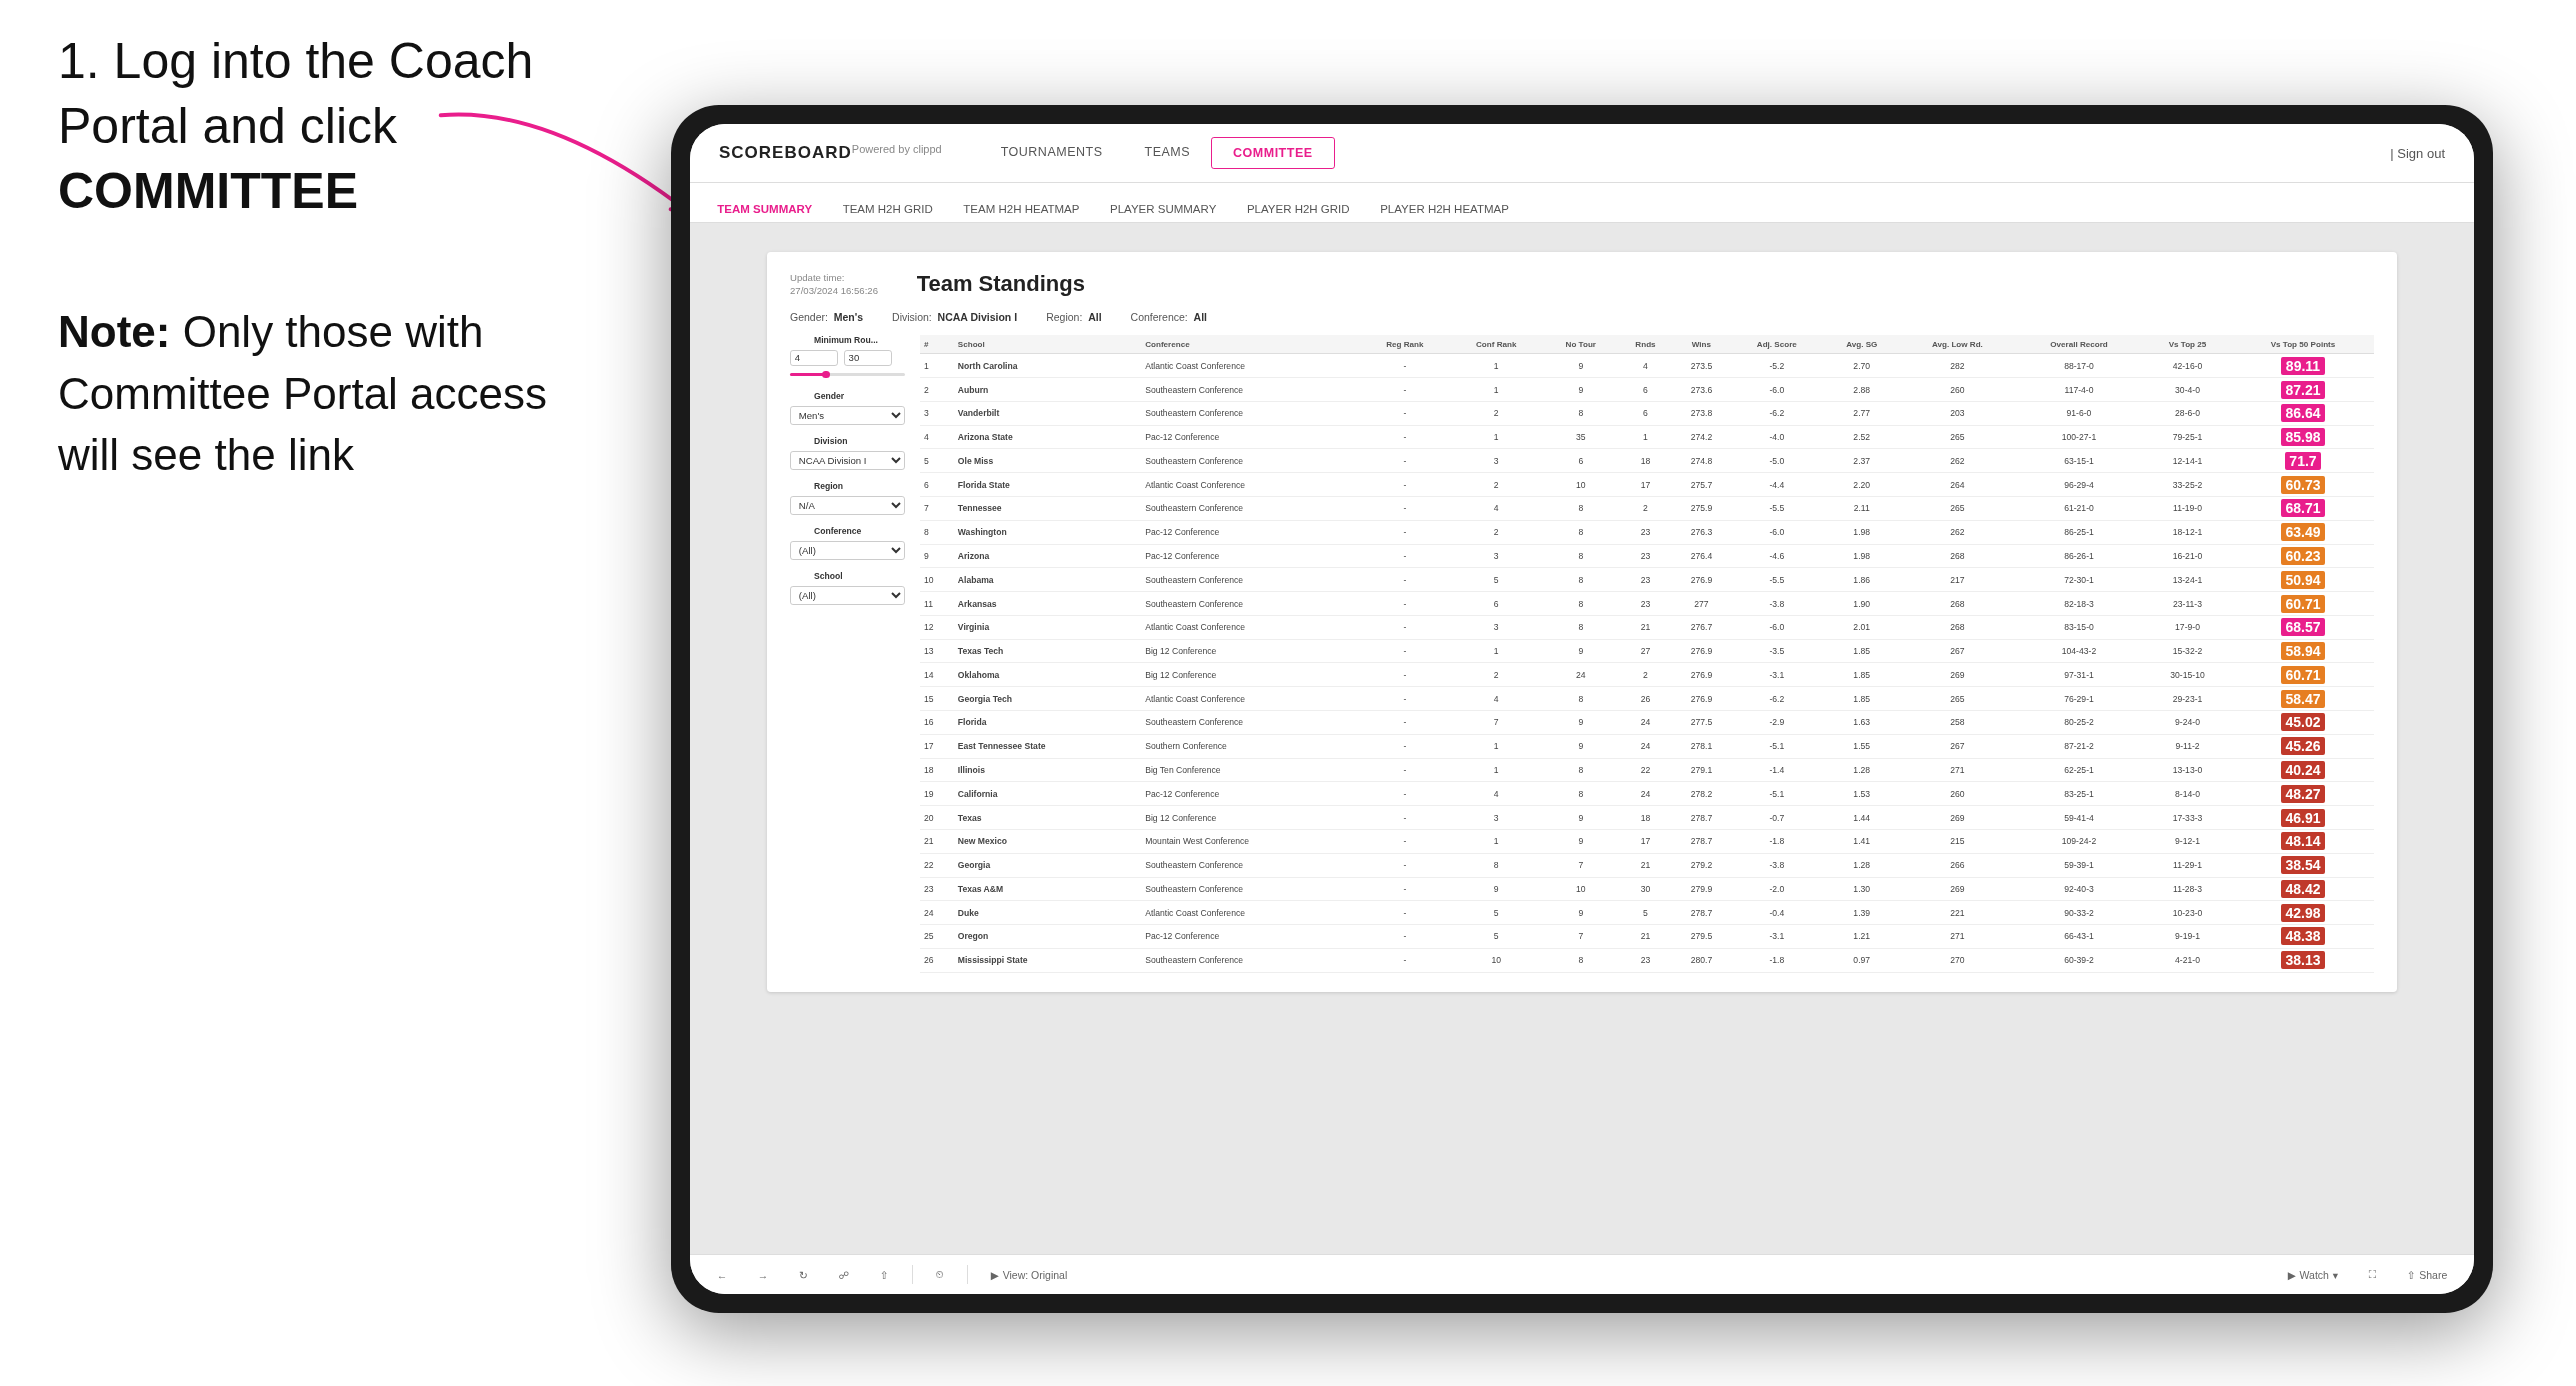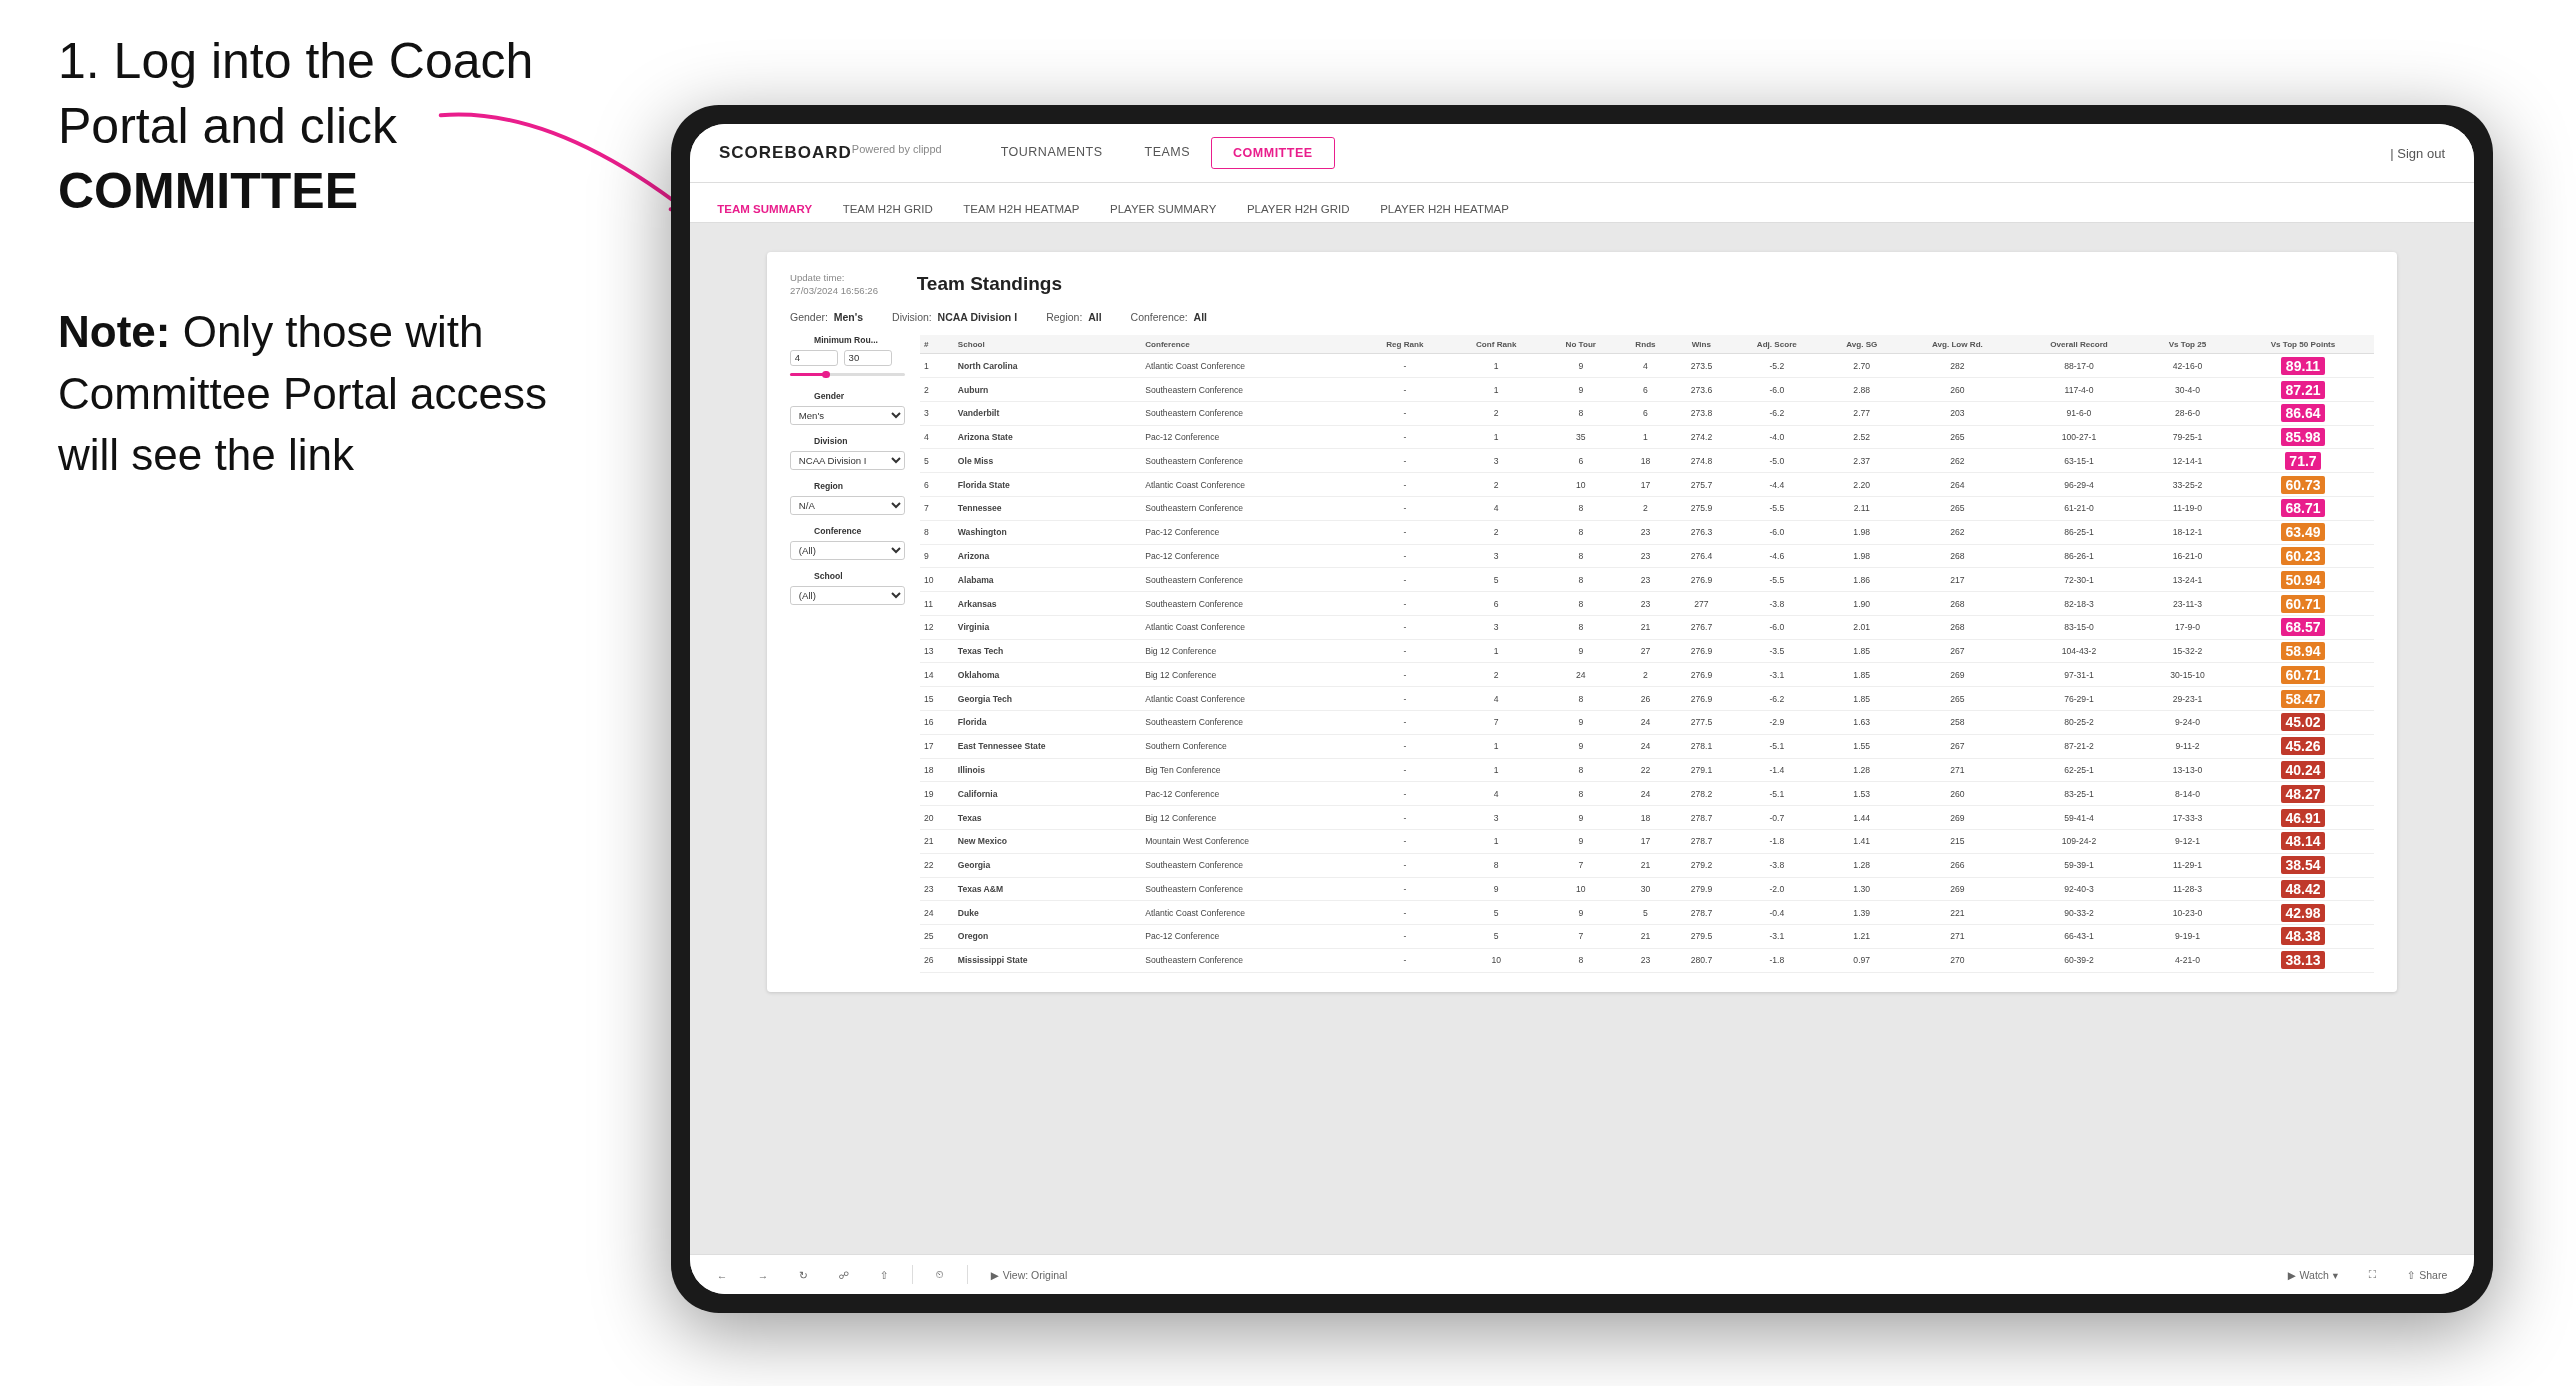--- a/index.html
+++ b/index.html
@@ -185,21 +185,21 @@
       gap: 29px;
     }
 
     .update-time {
       font-size: 9.6px;
       color: #888;
       line-height: 1.4;
     }
 
     .panel-title {
-      font-size: 19px;
+      font-size: 22px;
       font-weight: 700;
       color: #222;
       margin-left: 9.6px;
     }
 
     .filter-row {
       display: flex;
       gap: 29px;
       font-size: 10.5px;
       color: #555;

